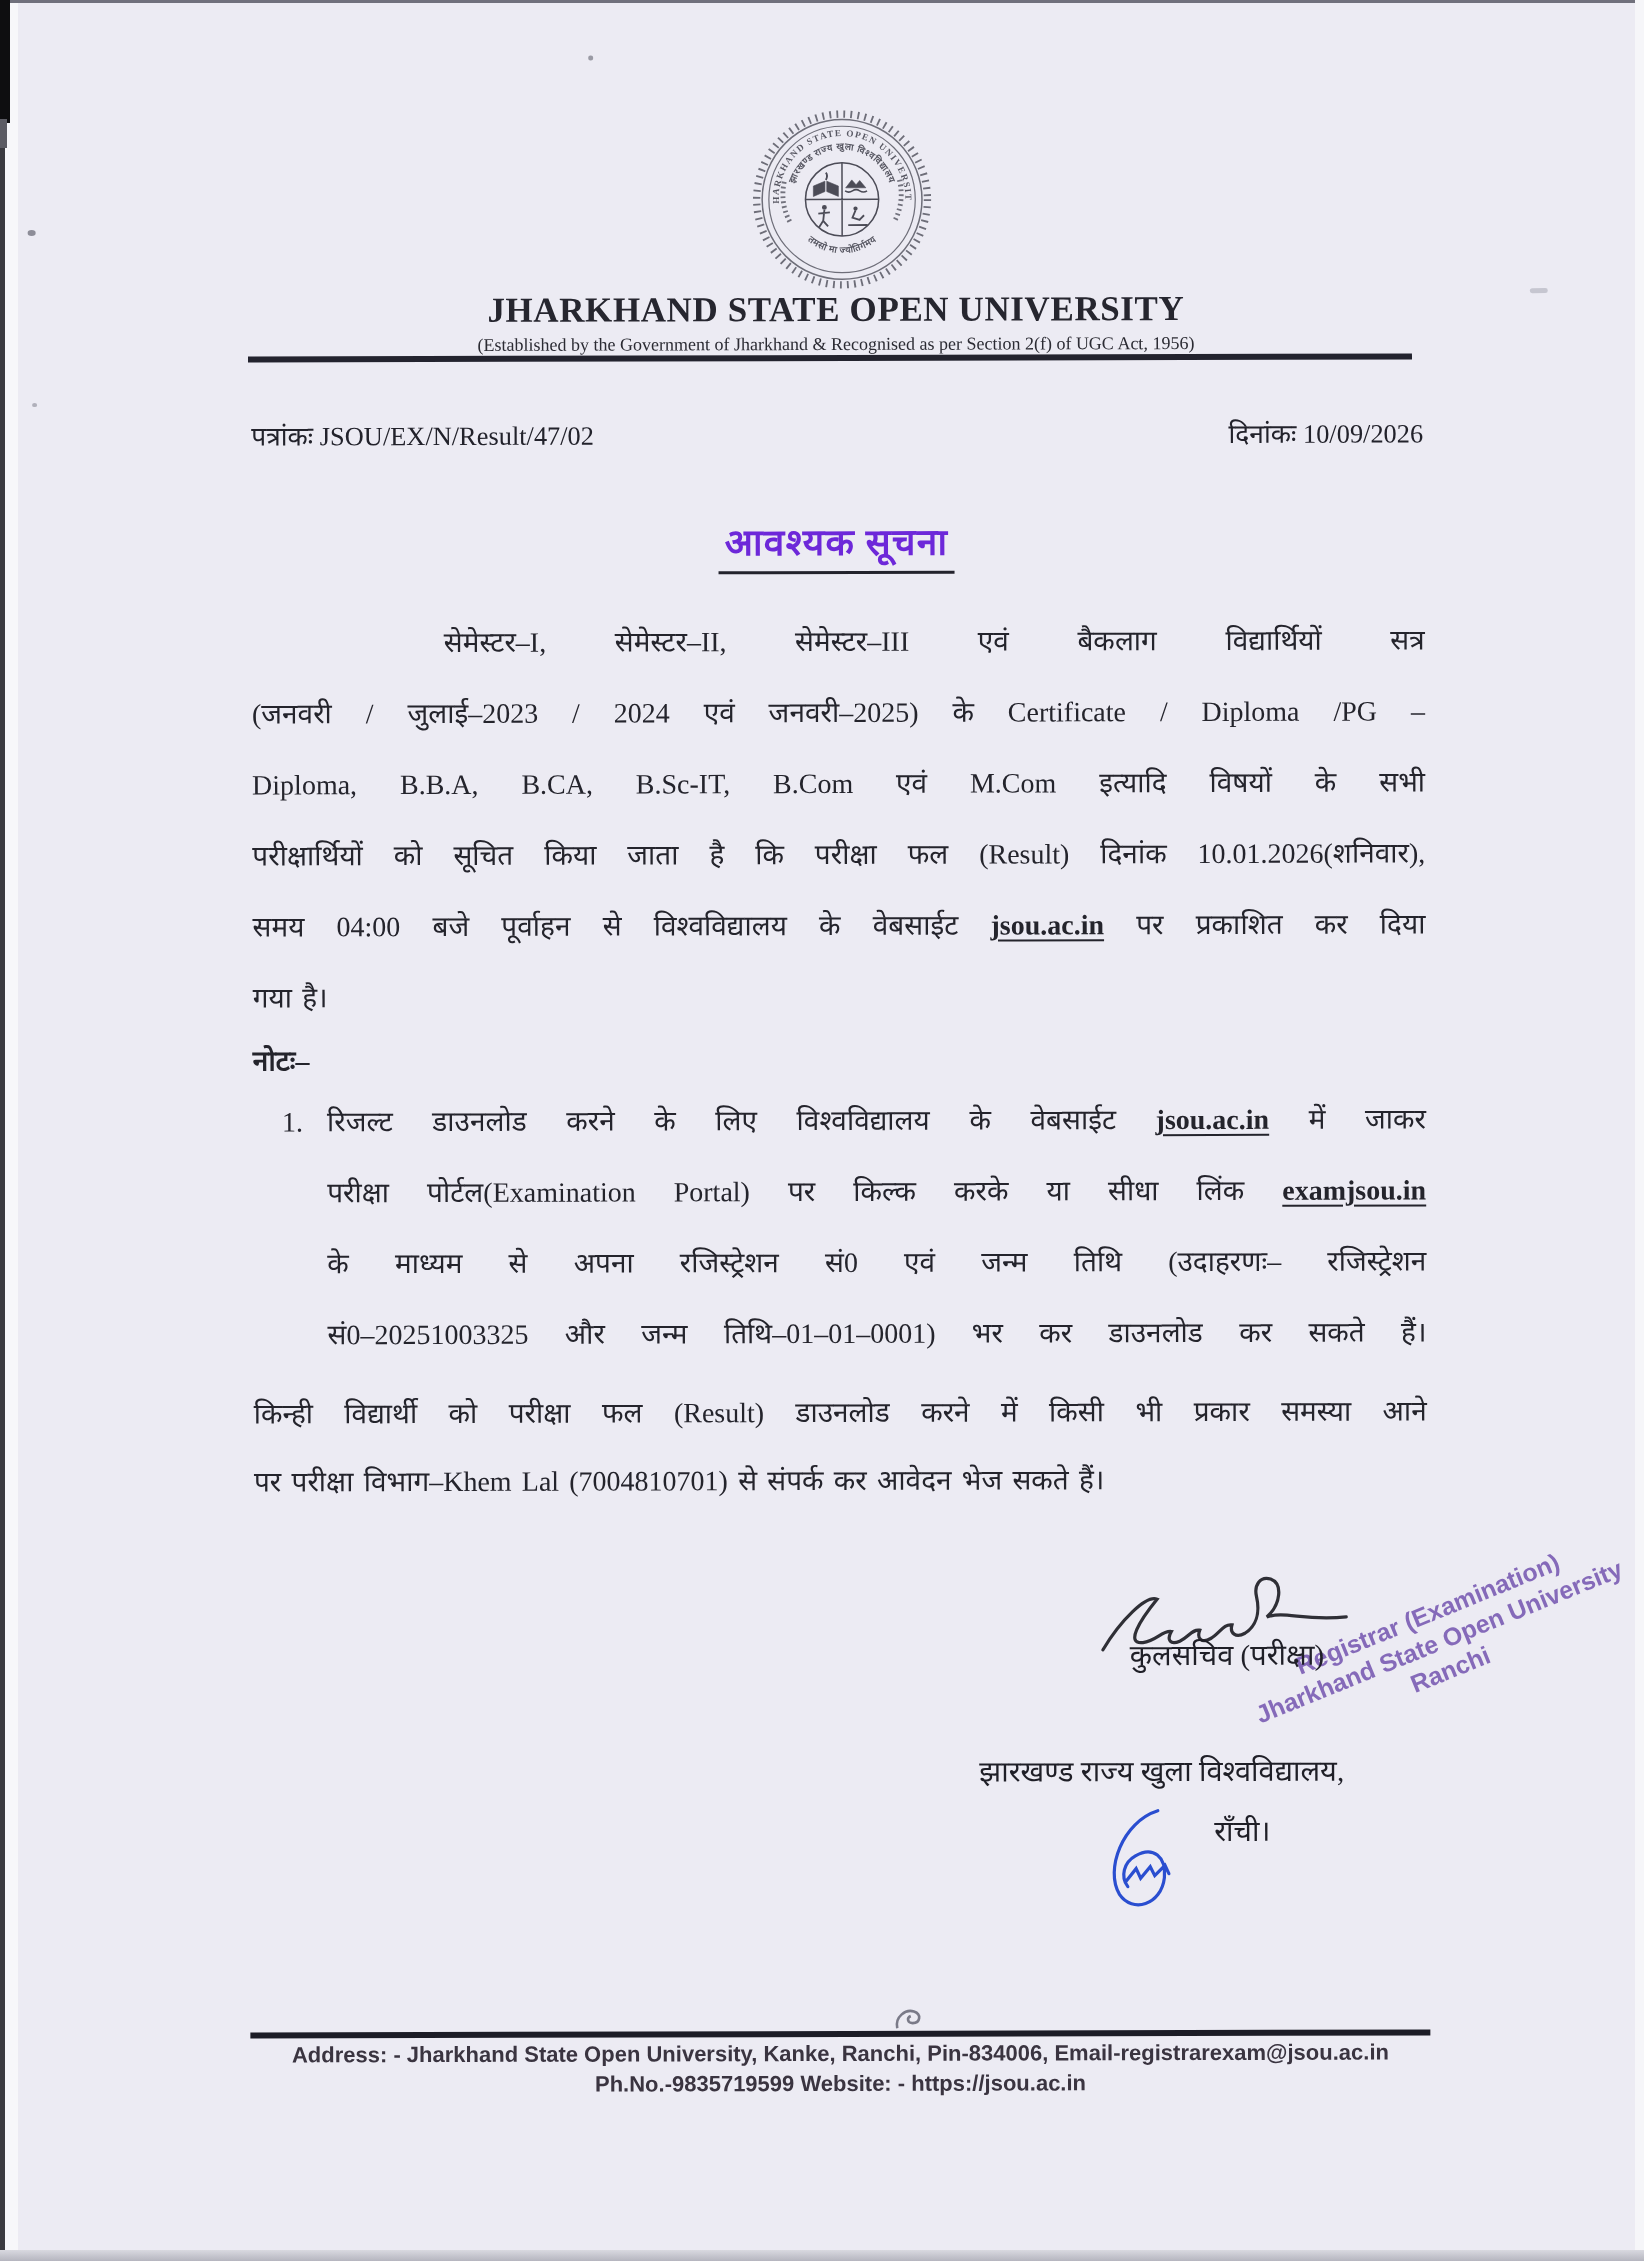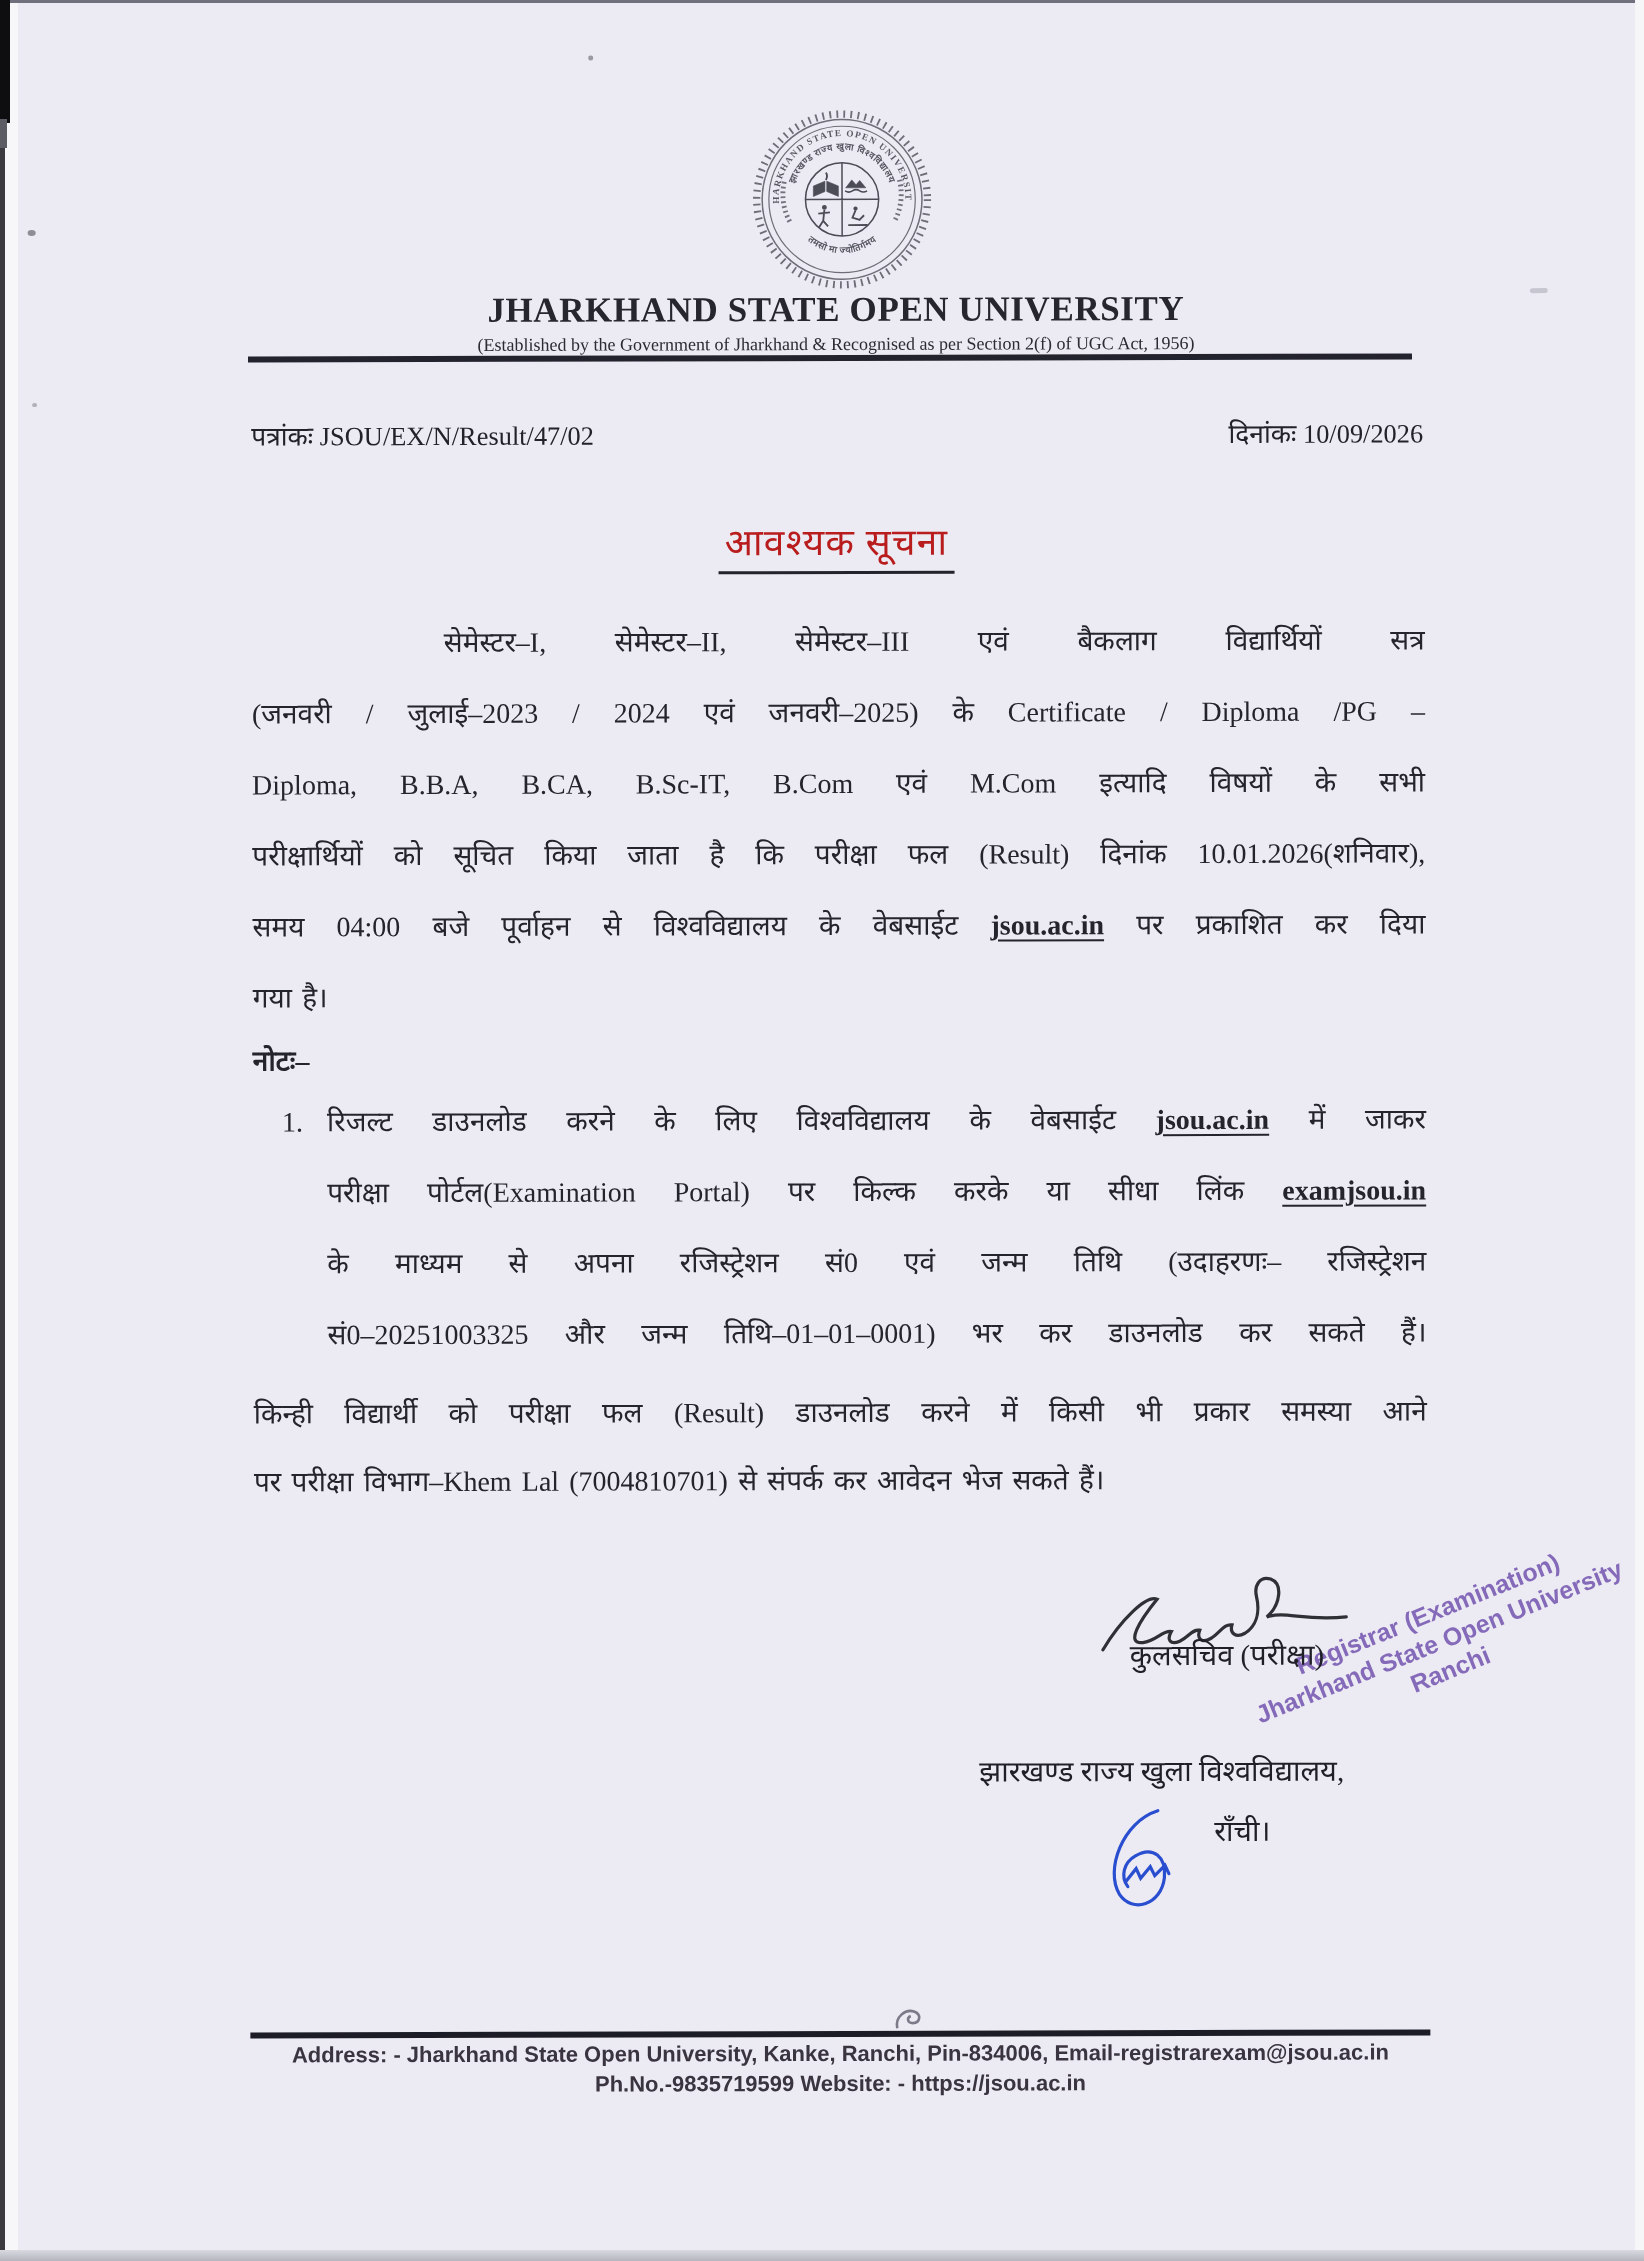--- a/index.html
+++ b/index.html
@@ -20,21 +20,21 @@
   .seal{position:absolute;left:753px;top:108px;width:183px;height:183px;}
   .uni-name{position:absolute;left:235px;top:290px;width:1206px;text-align:center;
         font-size:35px;font-weight:bold;letter-spacing:0.6px;color:#26262f;}
   .est-line{position:absolute;left:235px;top:334px;width:1206px;text-align:center;
         font-size:18px;color:#2b2b33;}
   .rule-head{position:absolute;left:250px;top:355px;width:1164px;height:5.8px;background:#23232e;}
   .ref-row{position:absolute;left:253px;top:416px;width:1172px;display:flex;
         justify-content:space-between;font-size:26.4px;color:#22222b;}
   
   .heading{position:absolute;left:235px;top:515px;width:1206px;text-align:center;}
-  .heading span{display:inline-block;font-size:37px;font-weight:normal;color:#b91c1c;
+  .heading span{display:inline-block;font-size:37px;font-weight:bold;color:#6d28d9;
         border-bottom:3.2px solid #23232c;padding:0 6.4px 5.2px 6.4px;letter-spacing:1.3px;}
   
   .body-col{position:absolute;left:253px;width:1173px;font-size:28px;color:#24242c;
         word-spacing:3.2px;}
   .row{height:71px;line-height:71px;white-space:nowrap;}
   .jrow{white-space:normal;text-align:justify;text-align-last:justify;}
   .p1{top:606px;}
   .p1 .row:first-child{text-indent:192px;}
   .note-label{top:1024px;font-weight:bold;}
   .note-list{top:1085px;}

